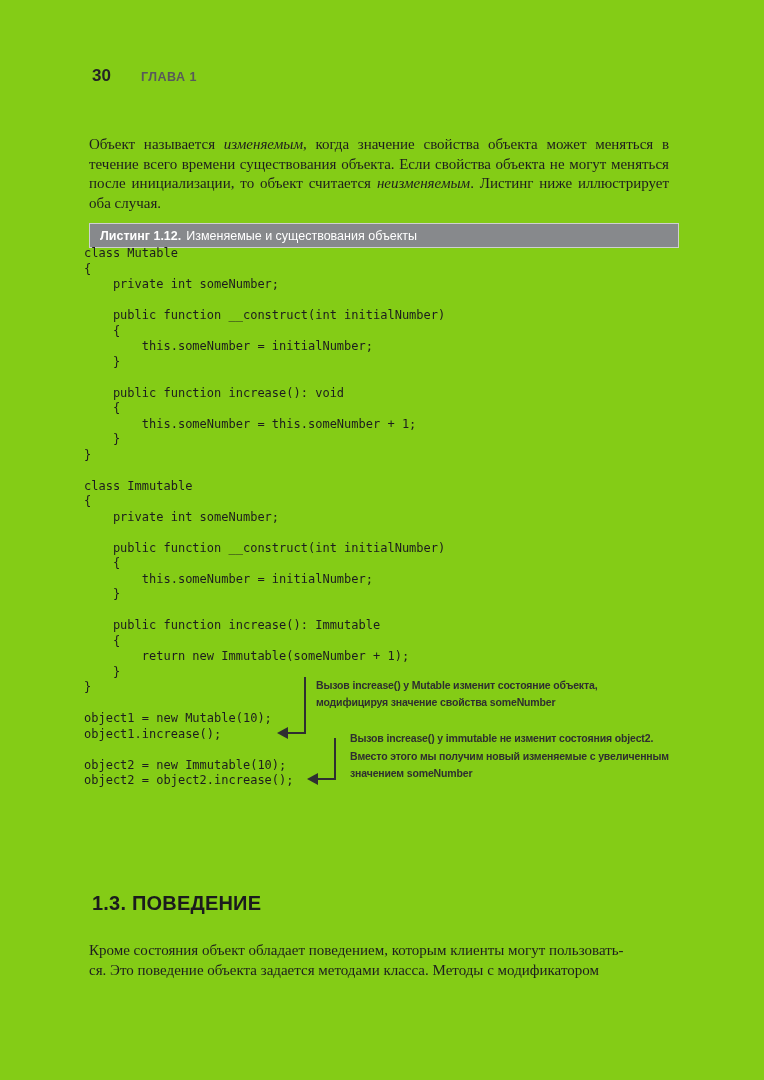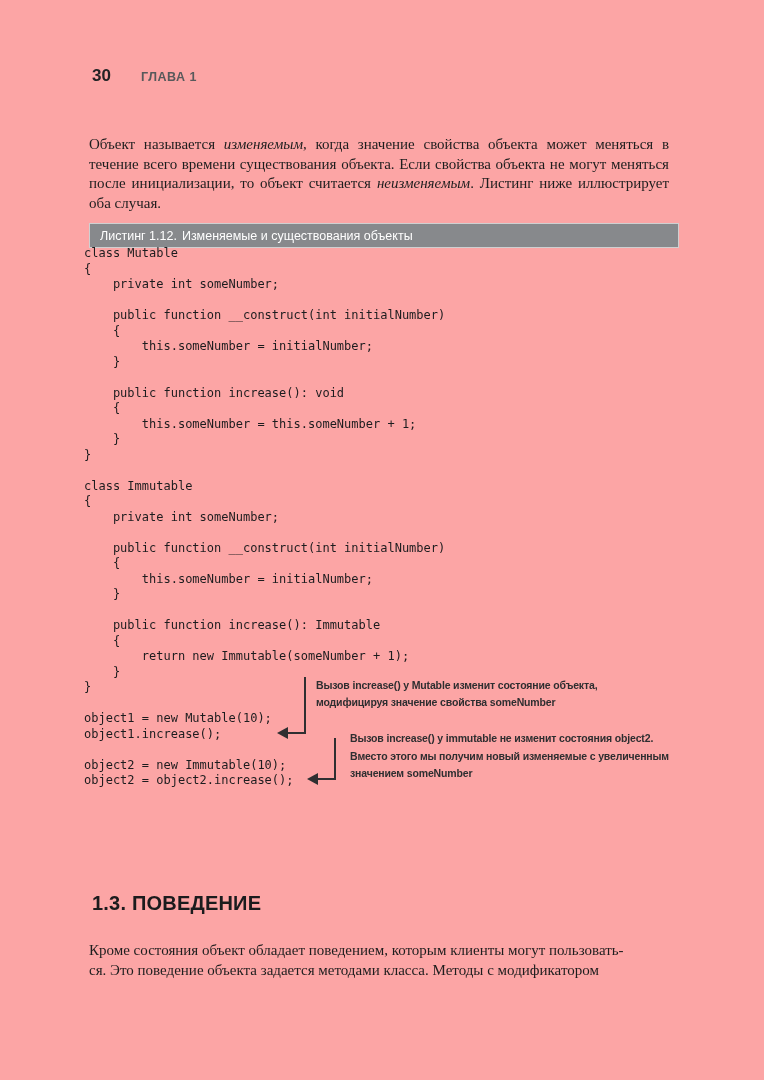--- a/index.html
+++ b/index.html
@@ -1,20 +1,20 @@
 <!DOCTYPE html>
 <html><head>
 <meta charset="utf-8">
 <style>
   html, body { margin: 0; padding: 0; background: #ffffff; }
   .page {
     position: relative;
     width: 764px;
     height: 1080px;
-    background: #fca5a5;
+    background: #84cc16;
     overflow: hidden;
     font-family: "Liberation Serif", serif;
     color: #1e1e1e;
   }
   
   .running-head {
     position: absolute;
     top: 66px; left: 92px;
     display: flex;
     align-items: baseline;
@@ -47,21 +47,21 @@
     background: #87898c;
     box-sizing: border-box;
     padding: 0 0 0 10px;
     display: flex;
     align-items: center;
     font-family: "Liberation Sans", sans-serif;
     font-size: 12.5px;
     color: #ffffff;
     outline: 1px solid #cfd0d1;
   }
-  .cap-label { font-weight: normal; margin-right: 5px; }
+  .cap-label { font-weight: bold; margin-right: 5px; }
 
   
   .code {
     position: absolute;
     top: 246px; left: 84px;
     margin: 0;
     font-family: "DejaVu Sans Mono", monospace;
     font-size: 12px;
     line-height: 15.5px;
     color: #1c1c1e;

